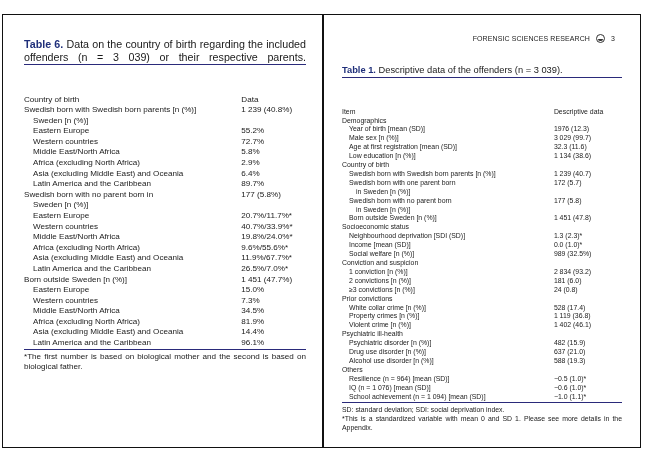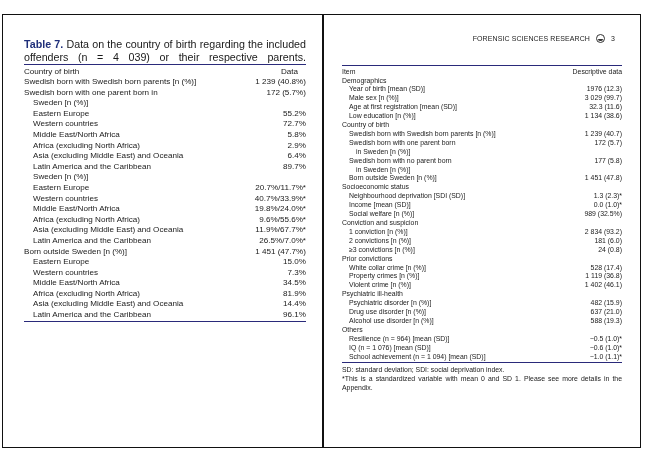--- a/index.html
+++ b/index.html
@@ -10,23 +10,23 @@
     .divider { position: absolute; left: 322px; top: 14px; width: 1.5px; height: 434px; background: #111; }
     .page { position: absolute; top: 14px; height: 434px; }
     .page-left { left: 4px; width: 318px; }
     .page-right { left: 325px; width: 316px; }
 
     .caption { font-size: 10.6px; line-height: 13px; text-align: justify; text-align-last: justify; }
     .caption .lbl { color: #1f2f7a; font-weight: bold; }
     .caption .lbl2 { color: #1f2f7a; font-weight: bold; }
     .rule { height: 0; border-top: 1.6px solid #2a2a7a; }
 
-    table { border-collapse: collapse; width: 100%; }
+    table { border-collapse: collapse; width: 100%; margin-top: 28px; }
     td { padding: 0; white-space: nowrap; vertical-align: top; }
-    td.val { text-align: right; }
+    td.val { }
     .ind1 { padding-left: 9px; }
     .ind2 { padding-left: 18px; }
 
     
     #t2 { position: absolute; left: 20px; top: 24px; width: 282px; }
     #t2 .caption { font-size: 10.7px; line-height: 12.5px; }
     #t2 .hdr td { font-size: 8.1px; line-height: 11px; padding: 1px 0 0 0; }
     #t2 .hdr td.val { padding-right: 8px; }
     #t2 tbody td { font-size: 8.1px; line-height: 10.6px; }
     #t2 .foot { font-size: 8.1px; line-height: 10.6px; margin-top: 2px; text-align: justify; }
@@ -48,41 +48,37 @@
   </style>
 </head>
 <body>
 
 <div class="frame"></div>
 <div class="divider"></div>
 
 <div class="page page-left">
   <div id="t2">
     <div class="caption">
-      <span class="lbl">Table 7.</span>
-      <span>Data on the country of birth regarding the included offenders (n = 4 039) or their respective parents.</span>
+      <span class="lbl">Table 6.</span>
+      <span>Data on the country of birth regarding the included offenders (n = 3 039) or their respective parents.</span>
     </div>
     <div class="rule" style="margin-top:1px"></div>
     <table>
       <thead>
         <tr class="hdr">
           <td>Country of birth</td>
           <td class="val">Data</td>
         </tr>
       </thead>
       <tbody id="t2-body">
           <tr>
             <td class="">Swedish born with Swedish born parents [n (%)]</td>
             <td class="val">1 239 (40.8%)</td>
           </tr>
           <tr>
-            <td class="">Swedish born with one parent born in</td>
-            <td class="val">172 (5.7%)</td>
-          </tr>
-          <tr>
             <td class="ind1">Sweden [n (%)]</td>
             <td class="val"></td>
           </tr>
           <tr>
             <td class="ind1">Eastern Europe</td>
             <td class="val">55.2%</td>
           </tr>
           <tr>
             <td class="ind1">Western countries</td>
             <td class="val">72.7%</td>
@@ -95,20 +91,24 @@
             <td class="ind1">Africa (excluding North Africa)</td>
             <td class="val">2.9%</td>
           </tr>
           <tr>
             <td class="ind1">Asia (excluding Middle East) and Oceania</td>
             <td class="val">6.4%</td>
           </tr>
           <tr>
             <td class="ind1">Latin America and the Caribbean</td>
             <td class="val">89.7%</td>
+          </tr>
+          <tr>
+            <td class="">Swedish born with no parent born in</td>
+            <td class="val">177 (5.8%)</td>
           </tr>
           <tr>
             <td class="ind1">Sweden [n (%)]</td>
             <td class="val"></td>
           </tr>
           <tr>
             <td class="ind1">Eastern Europe</td>
             <td class="val">20.7%/11.7%*</td>
           </tr>
           <tr>
@@ -155,30 +155,37 @@
             <td class="ind1">Asia (excluding Middle East) and Oceania</td>
             <td class="val">14.4%</td>
           </tr>
           <tr>
             <td class="ind1">Latin America and the Caribbean</td>
             <td class="val">96.1%</td>
           </tr>
         </tbody>
     </table>
     <div class="rule"></div>
+    <div class="foot" id="t2-foot">
+        <div>*The first number is based on biological mother and the second is based on biological father.</div>
+      </div>
   </div>
 </div>
 
 <div class="page page-right">
   <div id="running-head">
     <span>FORENSIC SCIENCES RESEARCH</span>
     <span class="logo"></span>
     <span>3</span>
   </div>
   <div id="t1">
+    <div class="caption">
+      <span class="lbl2">Table 1.</span>
+      <span>Descriptive data of the offenders (n = 3 039).</span>
+    </div>
     <div class="rule" style="margin-top:1px"></div>
     <table>
       <thead>
         <tr class="hdr">
           <td>Item</td>
           <td class="val">Descriptive data</td>
         </tr>
       </thead>
       <tbody id="t1-body">
           <tr>

